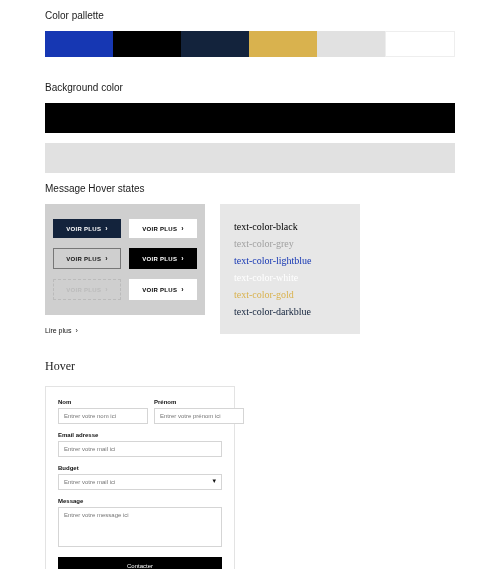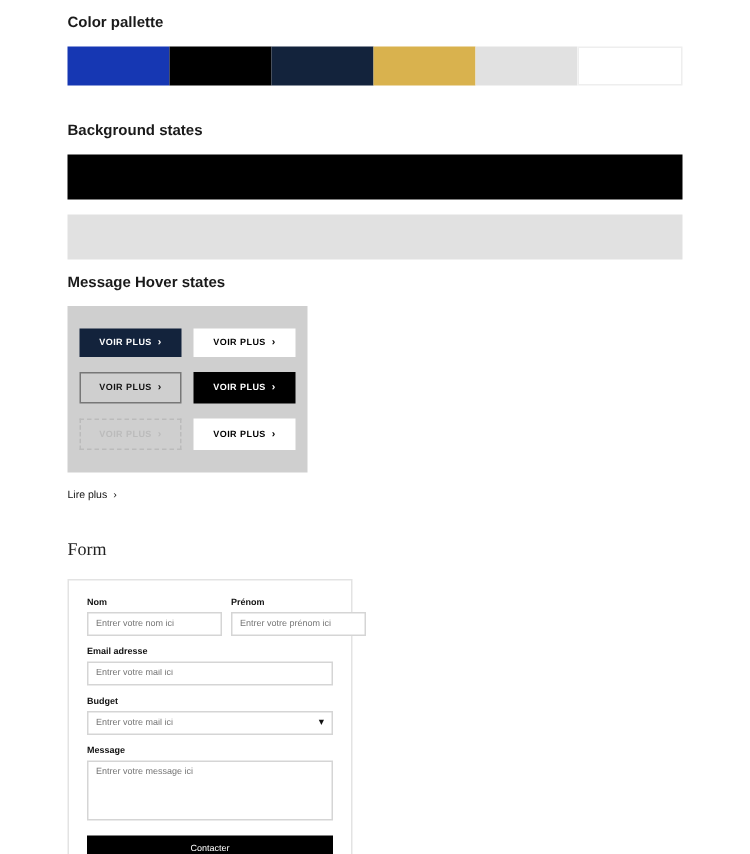--- a/index.html
+++ b/index.html
@@ -6,21 +6,21 @@
   body {
     font-family: -apple-system, BlinkMacSystemFont, "Segoe UI", Arial, sans-serif;
     background: #fff;
     width: 500px;
     padding: 10px 45px 20px 45px;
     font-size: 10px;
     color: #222;
   }
   .section-title {
     font-size: 10px;
-    font-weight: 700;
+    font-weight: 400;
     margin-bottom: 10px;
     color: #1a1a1a;
   }
   .palette-row { display: flex; margin-bottom: 25px; }
   .swatch { flex: 1; height: 26px; }
   .bg-block { height: 30px; margin-bottom: 10px; }
 
   .hover-area { display: flex; gap: 15px; margin-bottom: 25px; align-items: flex-start; }
   .btn-panel {
     background: #cfcfcf;
@@ -107,21 +107,21 @@
 <div class="section-title">Color pallette</div>
 <div class="palette-row">
   <div class="swatch" style="background:#1637b3"></div>
   <div class="swatch" style="background:#000000"></div>
   <div class="swatch" style="background:#13233c"></div>
   <div class="swatch" style="background:#d9b24e"></div>
   <div class="swatch" style="background:#e1e1e1"></div>
   <div class="swatch" style="background:#ffffff;border:1px solid #eee"></div>
 </div>
 
-<div class="section-title">Background states</div>
+<div class="section-title">Background color</div>
 <div class="bg-block" style="background:#000000"></div>
 <div class="bg-block" style="background:#e1e1e1"></div>
 
 <div class="section-title">Message Hover states</div>
 <div class="hover-area">
   <div>
     <div class="btn-panel">
       <div class="btn-grid">
         <div class="btn btn-dark-blue">
           <span>VOIR PLUS</span>
@@ -148,23 +148,31 @@
           <span class="chev">›</span>
         </div>
       </div>
     </div>
     <div class="link-row">
       <span>Lire plus</span>
       <span>›</span>
     </div>
   </div>
 
+  <div class="text-panel">
+    <div style="color:#000000">text-color-black</div>
+    <div style="color:#a0a0a0">text-color-grey</div>
+    <div style="color:#1637b3">text-color-lightblue</div>
+    <div style="color:#ffffff">text-color-white</div>
+    <div style="color:#d9b24e">text-color-gold</div>
+    <div style="color:#13233c">text-color-darkblue</div>
+  </div>
 </div>
 
-<div class="form-title">Form</div>
+<div class="form-title">Hover</div>
 <div class="form-card">
   <div class="form-row">
     <div class="form-group">
       <label class="form-label">Nom</label>
       <input class="form-input" placeholder="Entrer votre nom ici" style="">
     </div>
     <div class="form-group">
       <label class="form-label">Prénom</label>
       <input class="form-input" placeholder="Entrer votre prénom ici" style="">
     </div>

